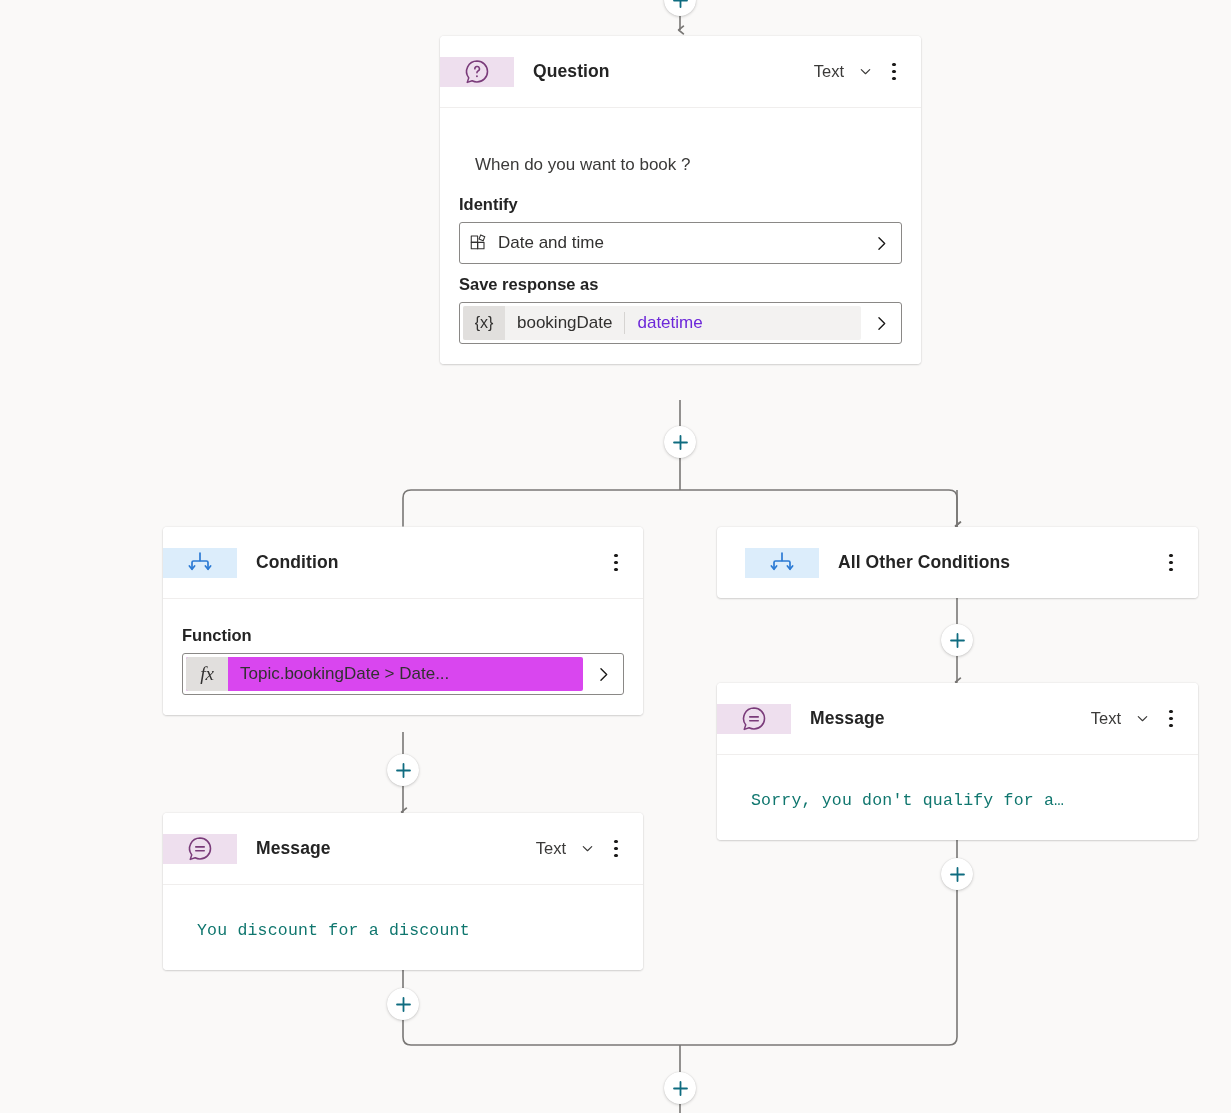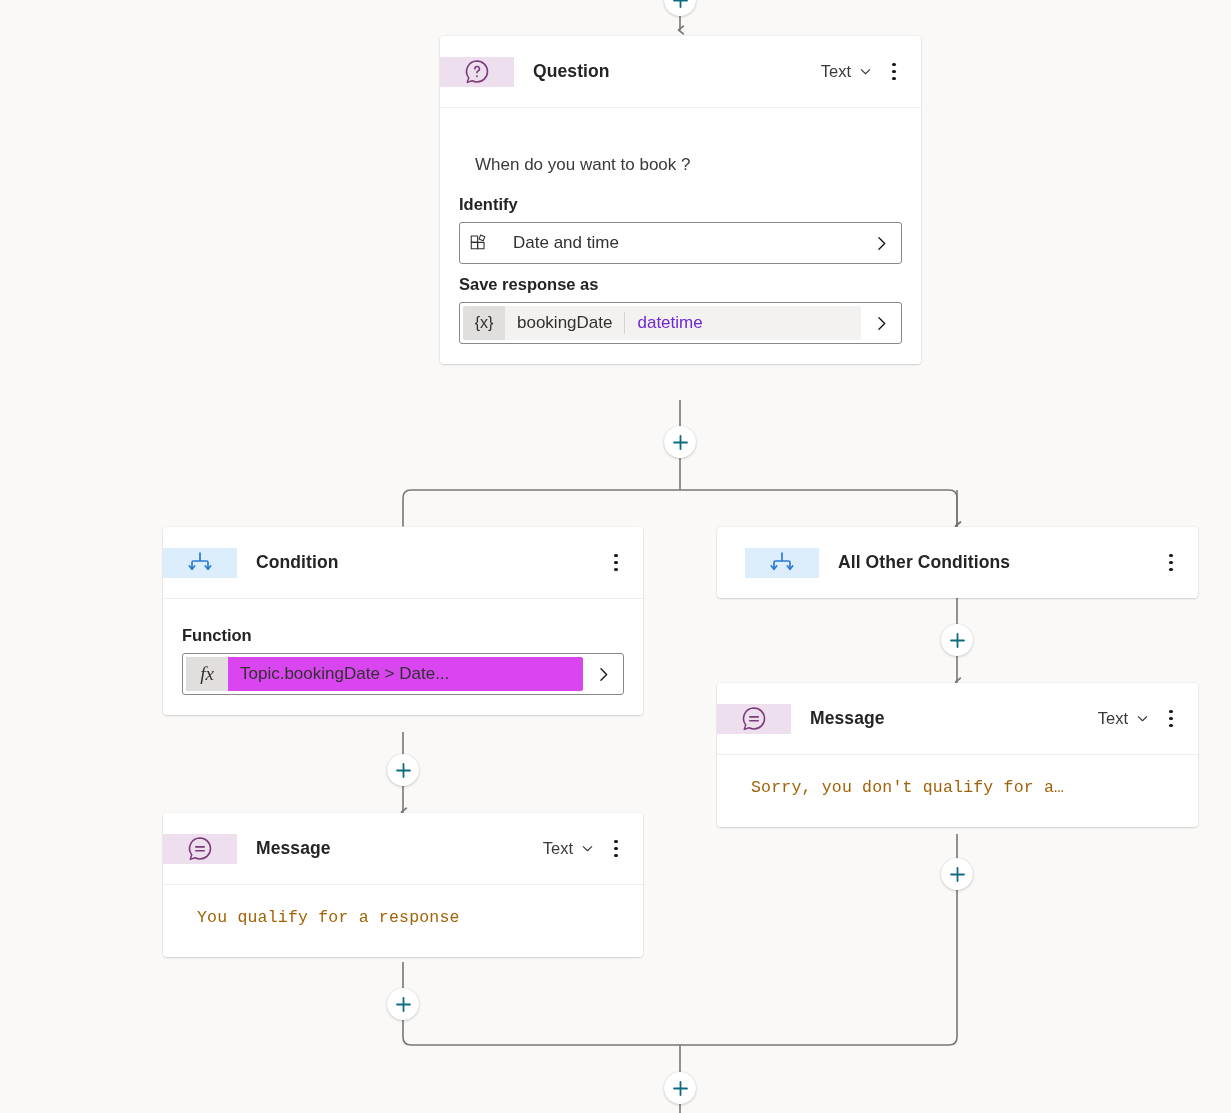--- a/index.html
+++ b/index.html
@@ -67,21 +67,21 @@
   }
   .head-right {
     display: flex;
     align-items: center;
     padding-right: 12px;
     gap: 2px;
   }
   .chan {
     display: flex;
     align-items: center;
-    gap: 7px;
+    gap: 14px;
     font-size: 16.5px;
     color: #3b3a39;
     padding: 4px 4px 4px 8px;
     border-radius: 3px;
     cursor: pointer;
   }
   .kebab {
     width: 30px;
     height: 32px;
     display: flex;
@@ -127,21 +127,21 @@
     box-sizing: border-box;
     cursor: pointer;
   }
   .picker-inner {
     display: flex;
     align-items: center;
     flex: 1;
     min-width: 0;
     height: 100%;
     padding-left: 9px;
-    gap: 24px;
+    gap: 9px;
   }
   .picker-text {
     font-size: 17px;
     color: #323130;
     white-space: nowrap;
     overflow: hidden;
     text-overflow: ellipsis;
   }
   .chevron-r {
     width: 40px;
@@ -197,22 +197,22 @@
   }
   .fx-badge {
     font-style: italic;
     font-family: "Liberation Serif", serif;
     font-size: 19px;
   }
 
   .msg-body {
     font-family: "Liberation Mono", monospace;
     font-size: 16.5px;
-    color: #a16207;
-    padding: 23px 19px 30px 34px;
+    color: #0f766e;
+    padding: 36px 19px 30px 34px;
     white-space: nowrap;
     overflow: hidden;
     text-overflow: ellipsis;
     border-top: 1px solid #f0eeed;
     background: #fff;
     letter-spacing: 0.2px;
   }
 
   
   .plus {
@@ -426,21 +426,21 @@
             <path d="M3.5 6 L8 10.4 L12.5 6"></path>
           </svg>
         </div>
         <div class="kebab">
           <i></i>
             <i></i>
             <i></i>
         </div>
       </div>
     </div>
-    <div class="msg-body">You qualify for a response</div>
+    <div class="msg-body">You discount for a discount</div>
   </div>
 
   <div class="plus" style="left:664px; top:-16px;">
     <svg width="17" height="17" viewBox="0 0 16 16">
       <path d="M8 1.9 L8 14.1 M1.9 8 L14.1 8" stroke="#0f6c80" stroke-width="1.7" stroke-linecap="round"></path>
     </svg>
   </div>
 
   <div class="plus" style="left:664px; top:426px;">
     <svg width="17" height="17" viewBox="0 0 16 16">

